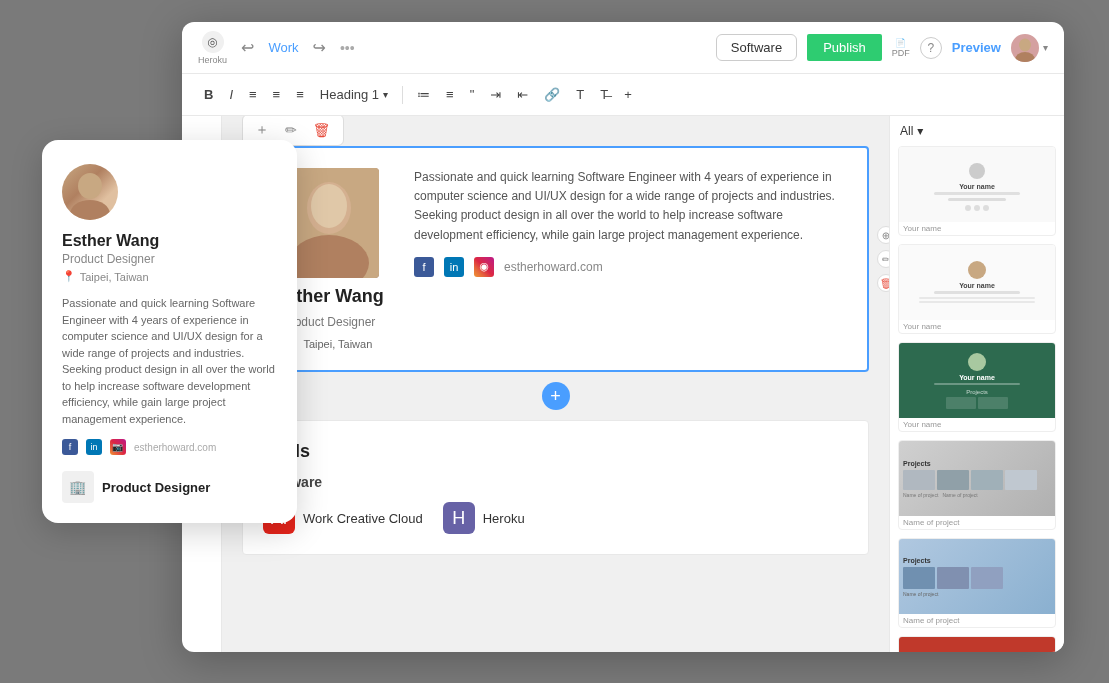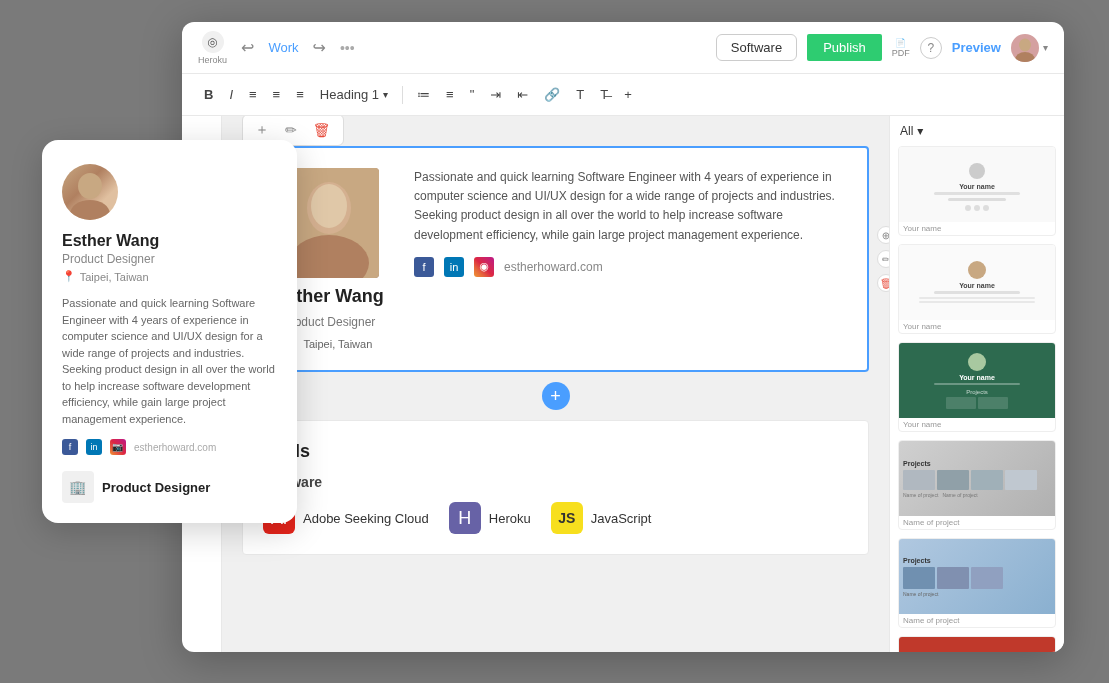--- a/index.html
+++ b/index.html
@@ -725,29 +725,25 @@
         <button class="add-section-btn">+</button>
       </div>
 
       <div style="position:relative;">
         <div class="skills-card">
           <div class="skills-title">Skills</div>
           <div class="skills-category">Software</div>
           <div class="skills-list">
             <div class="skill-item">
               <div class="skill-icon adobe">Ai</div>
-              <span class="skill-name">Adobe Seeking Cloud</span>
+              <span class="skill-name">Work Creative Cloud</span>
             </div>
             <div class="skill-item">
               <div class="skill-icon heroku">H</div>
               <span class="skill-name">Heroku</span>
-            </div>
-            <div class="skill-item">
-              <div class="skill-icon js">JS</div>
-              <span class="skill-name">JavaScript</span>
             </div>
           </div>
         </div>
       </div>
     </div>
 
     <div class="right-panel">
       <div class="right-panel-header">
         <div class="all-select">
           <span>All</span>

